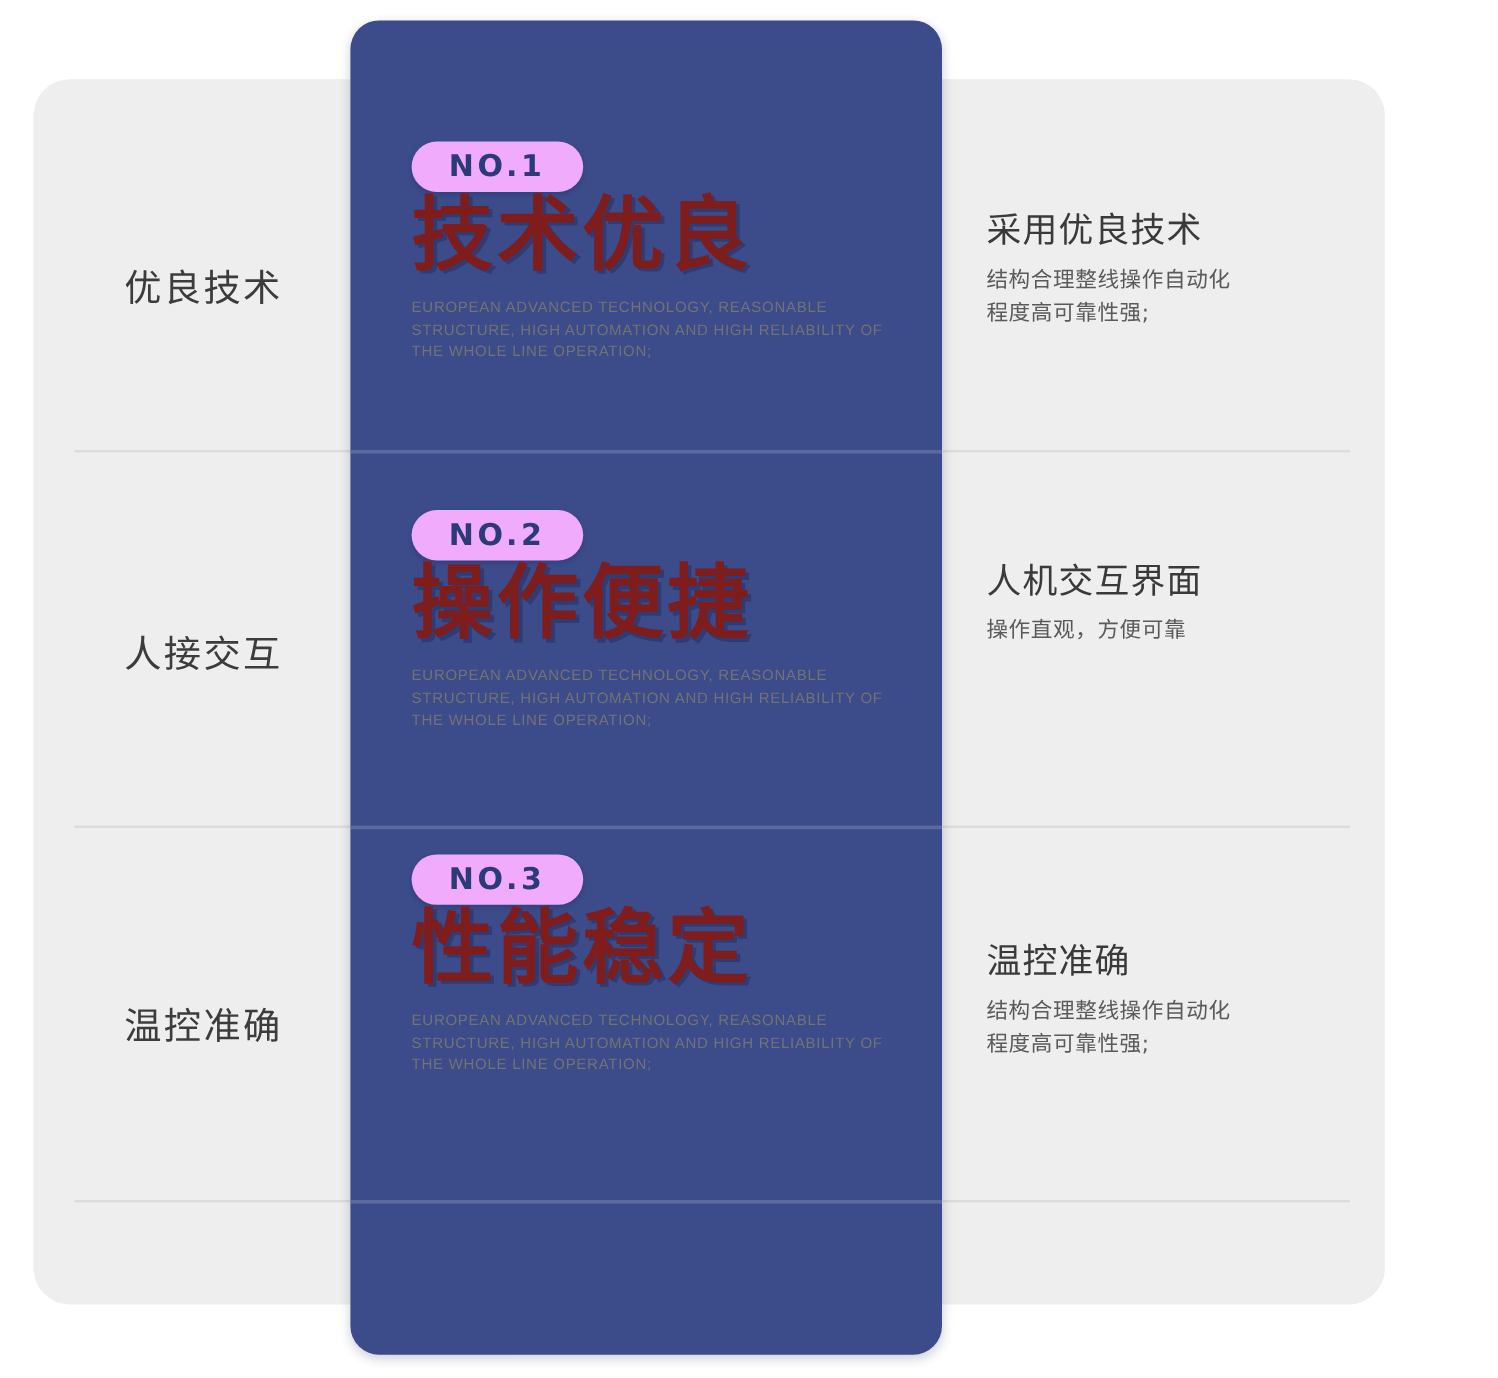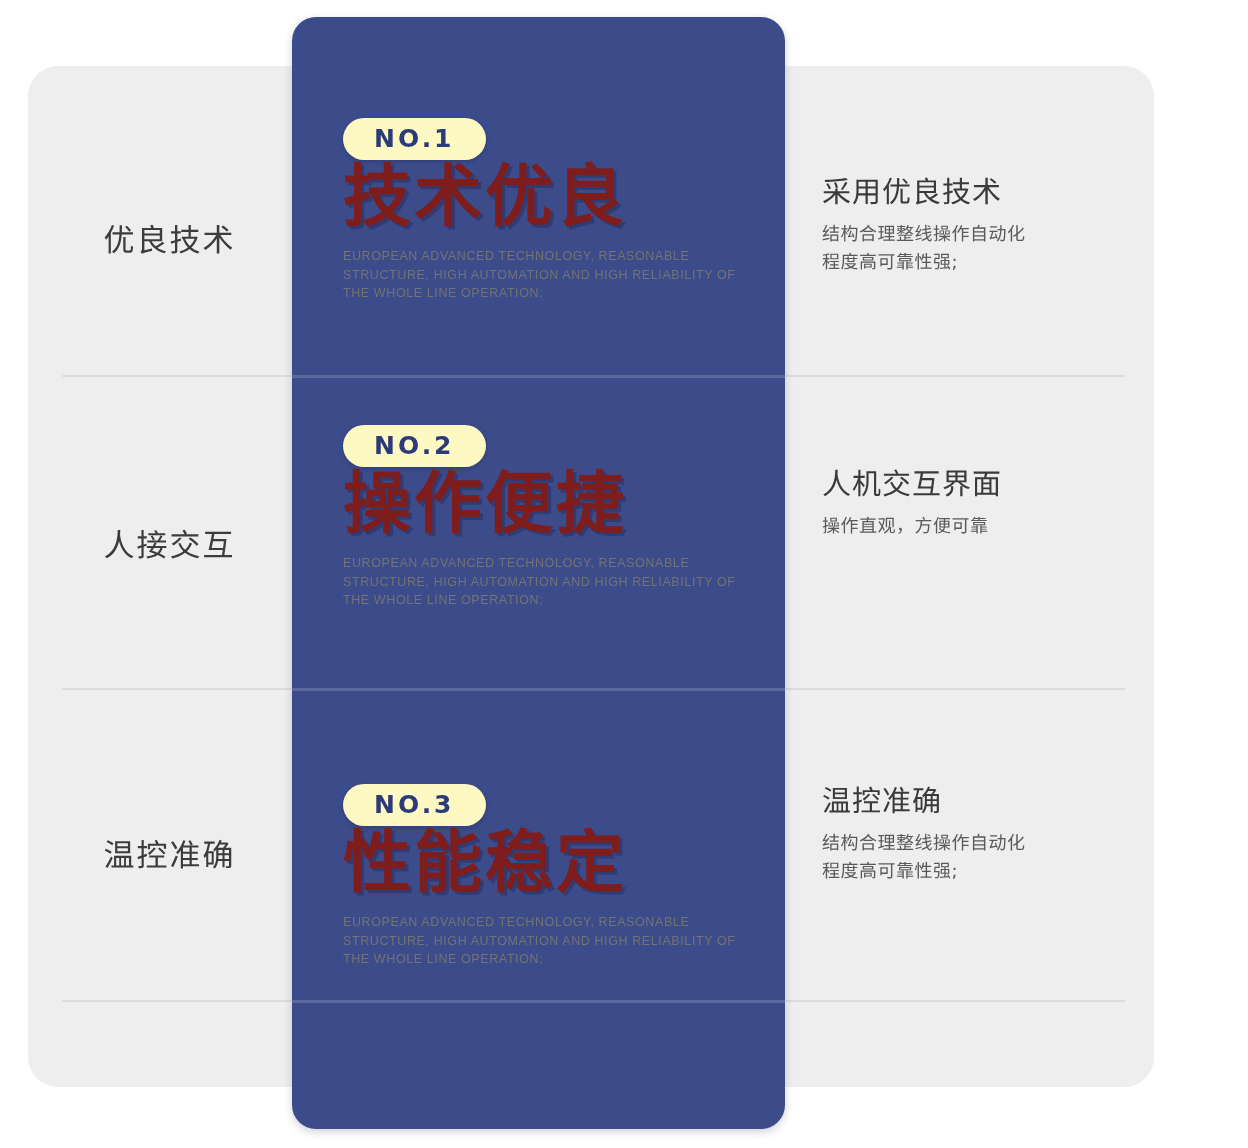--- a/index.html
+++ b/index.html
@@ -96,25 +96,25 @@
   #feature-row-2 .left-label { top: 142px; }
 
   
   .blue-content {
     position: absolute;
     left: 343px;
     width: 420px;
   }
   #blue-content-0 { top: 118px; }
   #blue-content-1 { top: 425px; }
-  #blue-content-2 { top: 784px; }
+  #blue-content-2 { top: 712px; }
 
   .no-badge {
     display: inline-block;
-    background: #fef9c3;
+    background: #f0abfc;
     color: #2b3a78;
     font-size: 25px;
     font-weight: 700;
     letter-spacing: 3px;
     padding: 8px 31px 9px 31px;
     border-radius: 22px;
     font-family: "DejaVu Sans", "Liberation Sans", sans-serif;
     line-height: 1;
     box-shadow: 0 2px 4px rgba(20,30,70,0.25);
   }

